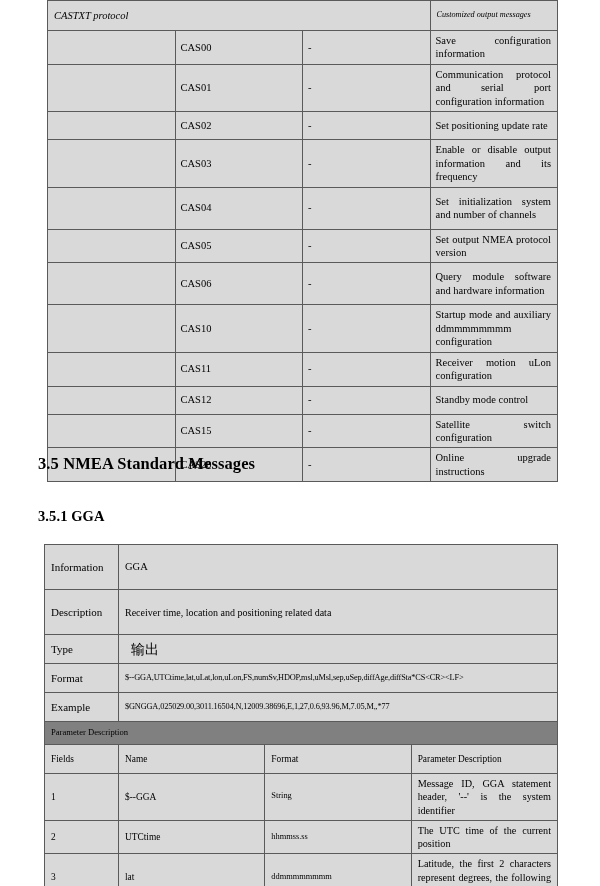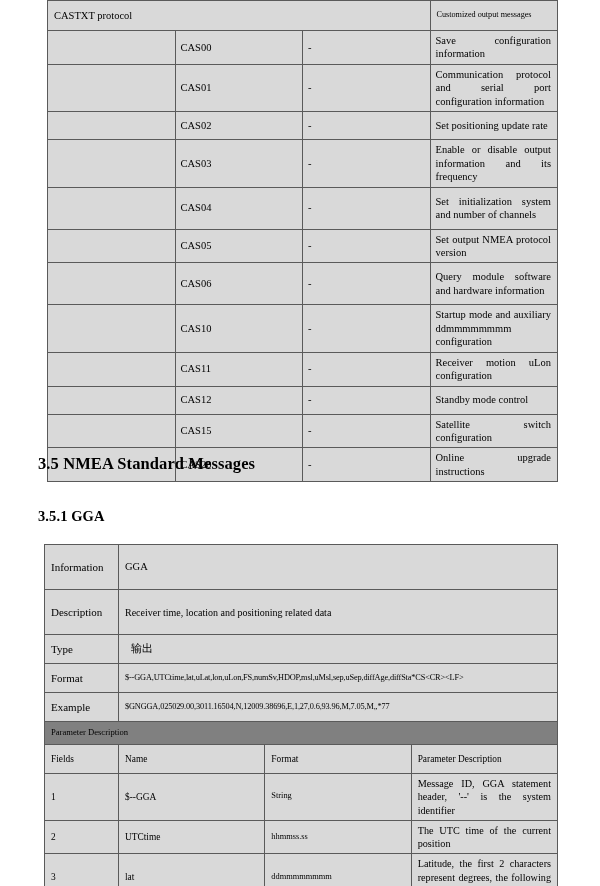--- a/index.html
+++ b/index.html
@@ -61,21 +61,21 @@
   #castxt-table .hdr-left {
     font-size: 10.5px;
     padding-left: 6px;
   }
   #castxt-table .hdr-right {
     font-size: 8.2px;
     padding-left: 6px;
   }
   #castxt-table tr.r-tall td { height: 35px; }
   #castxt-table tr.r-short td { height: 21px; }
-  #castxt-table tr.r-head td { height: 23px; }
+  #castxt-table tr.r-head td { height: 23px; font-style: italic; }
 
   
   .h2 {
     position: absolute;
     left: 38px;
     font-weight: bold;
     font-size: 16.5px;
     letter-spacing: 0.1px;
   }
   .h3 {
@@ -103,21 +103,21 @@
     padding-left: 6px;
     vertical-align: middle;
     margin-left: 9px;
   }
   #gga-table .val {
     padding-left: 6px;
     font-size: 10px;
   }
   #gga-table .val-big { font-size: 10.5px; }
   #gga-table .val-cn {
-    font-size: 11px;
+    font-size: 14px;
     font-family: "DejaVu Sans", sans-serif;
     padding-left: 12px;
   }
   #gga-table .val-mono {
     font-size: 8.3px;
     letter-spacing: -0.15px;
     white-space: nowrap;
   }
   #gga-table tr.row-info td { height: 38px; }
   #gga-table tr.row-desc td { height: 38px; }

